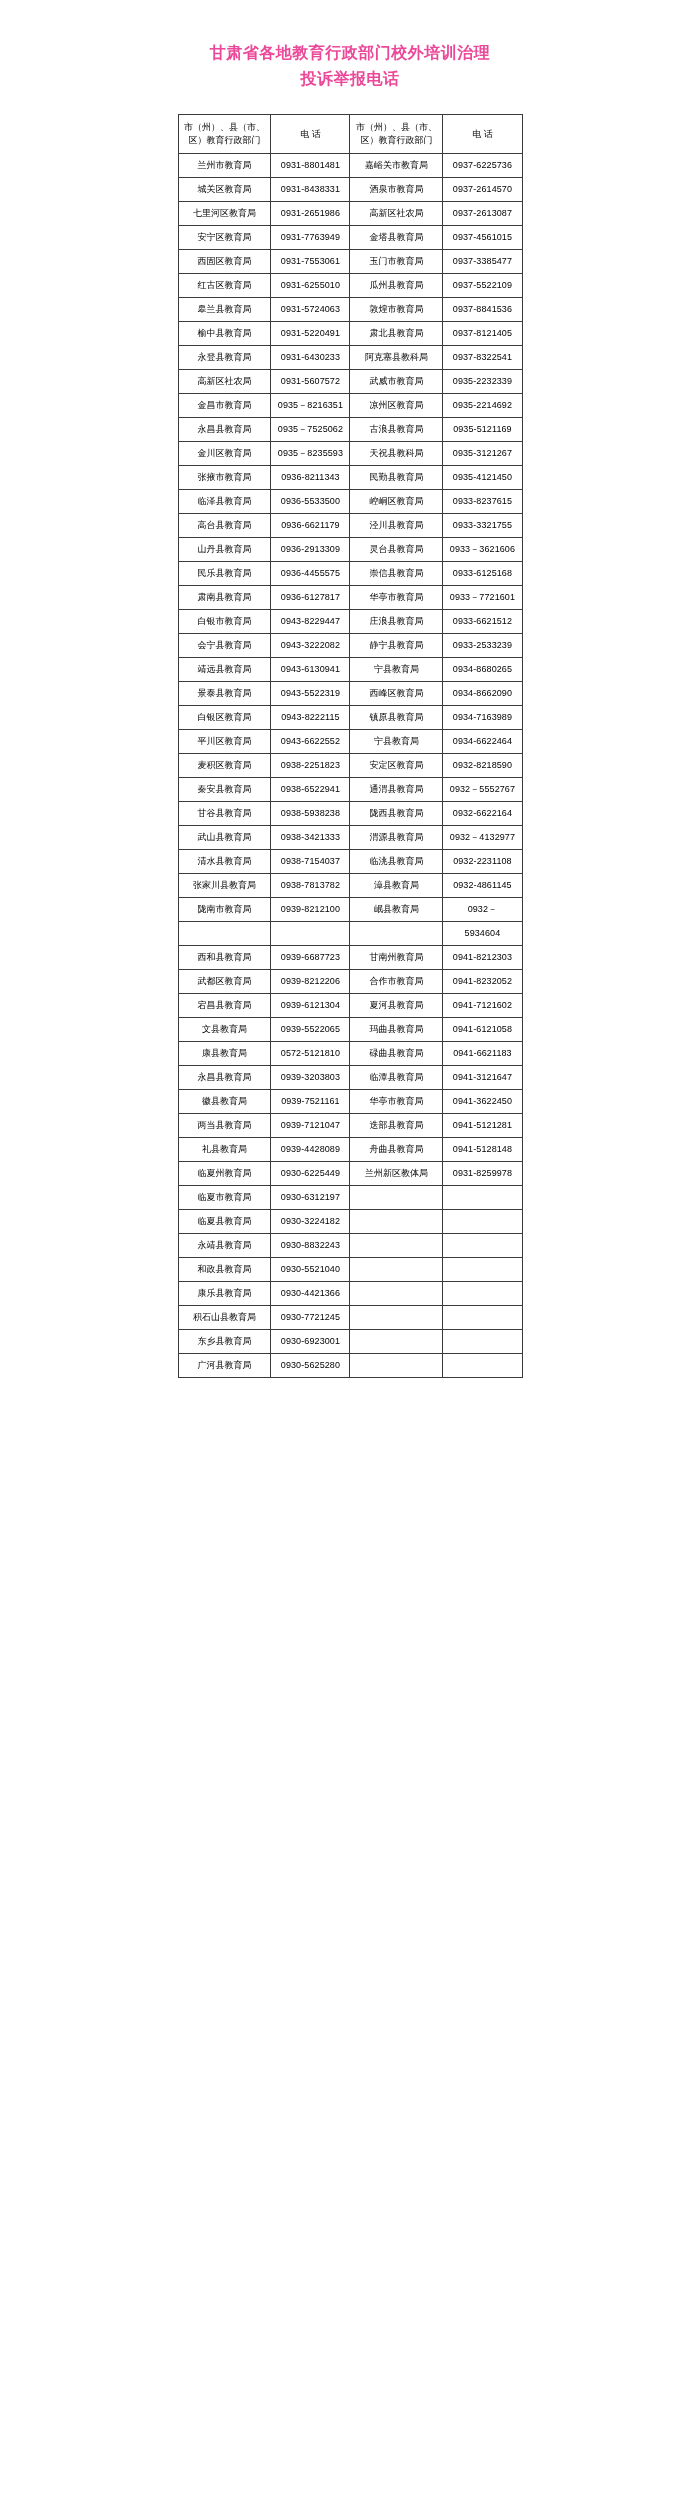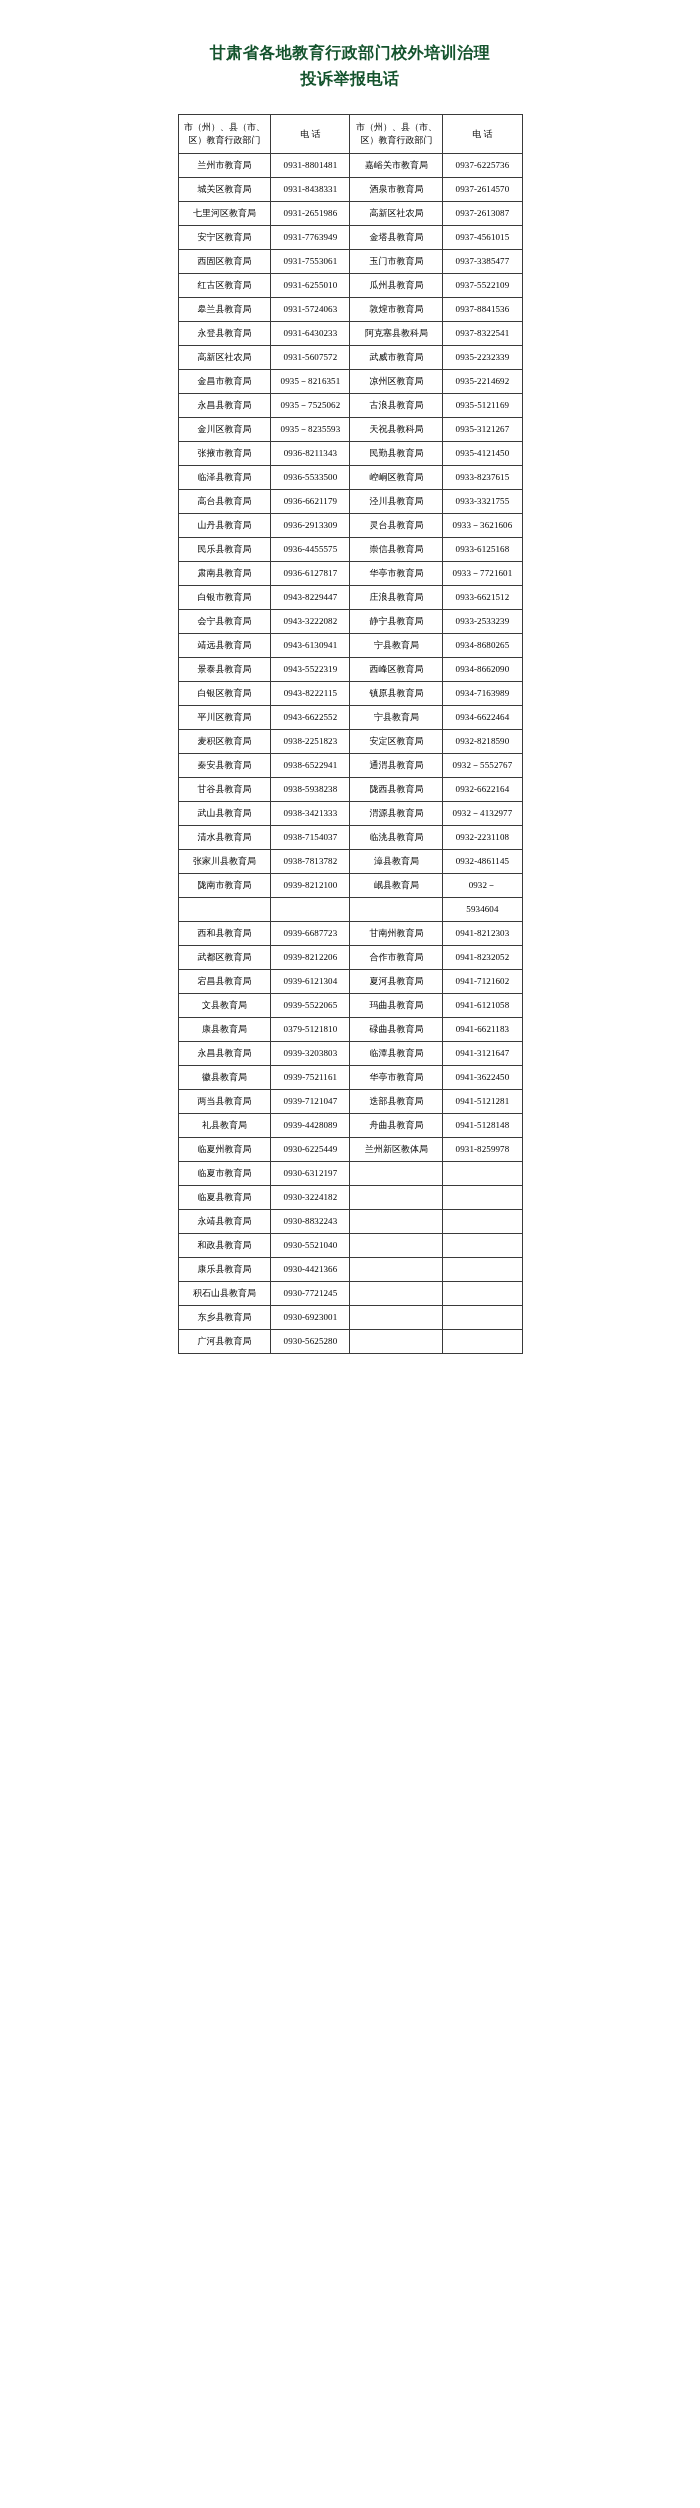--- a/index.html
+++ b/index.html
@@ -17,29 +17,28 @@
     box-sizing: border-box;
     padding: 40px 0 40px 0;
   }
   .title {
     text-align: center;
     font-size: 16px;
     font-weight: bold;
     line-height: 26px;
     letter-spacing: 0.5px;
     margin: 0 0 22px 0;
-    color: #14532d;
+    color: #ec4899;
   }
   .title .line {
     display: block;
   }
   .table-wrap {
     width: 345px;
     margin: 12px auto;
-    font-family: Liberation Serif, serif;
   }
   table.phones {
     border-collapse: collapse;
     width: 100%;
     table-layout: fixed;
     border: 1px solid #3a3a3a;
   }
   table.phones td, table.phones th {
     border: 1px solid #3a3a3a;
     font-size: 9px;
@@ -125,20 +124,26 @@
             <td>瓜州县教育局</td>
             <td class="tel">0937-5522109</td>
           </tr>
           <tr>
             <td>皋兰县教育局</td>
             <td class="tel">0931-5724063</td>
             <td>敦煌市教育局</td>
             <td class="tel">0937-8841536</td>
           </tr>
           <tr>
+            <td>榆中县教育局</td>
+            <td class="tel">0931-5220491</td>
+            <td>肃北县教育局</td>
+            <td class="tel">0937-8121405</td>
+          </tr>
+          <tr>
             <td>永登县教育局</td>
             <td class="tel">0931-6430233</td>
             <td>阿克塞县教科局</td>
             <td class="tel">0937-8322541</td>
           </tr>
           <tr>
             <td>高新区社农局</td>
             <td class="tel">0931-5607572</td>
             <td>武威市教育局</td>
             <td class="tel">0935-2232339</td>
@@ -300,21 +305,21 @@
             <td class="tel">0941-7121602</td>
           </tr>
           <tr>
             <td>文县教育局</td>
             <td class="tel">0939-5522065</td>
             <td>玛曲县教育局</td>
             <td class="tel">0941-6121058</td>
           </tr>
           <tr>
             <td>康县教育局</td>
-            <td class="tel">0379-5121810</td>
+            <td class="tel">0572-5121810</td>
             <td>碌曲县教育局</td>
             <td class="tel">0941-6621183</td>
           </tr>
           <tr>
             <td>永昌县教育局</td>
             <td class="tel">0939-3203803</td>
             <td>临潭县教育局</td>
             <td class="tel">0941-3121647</td>
           </tr>
           <tr>

